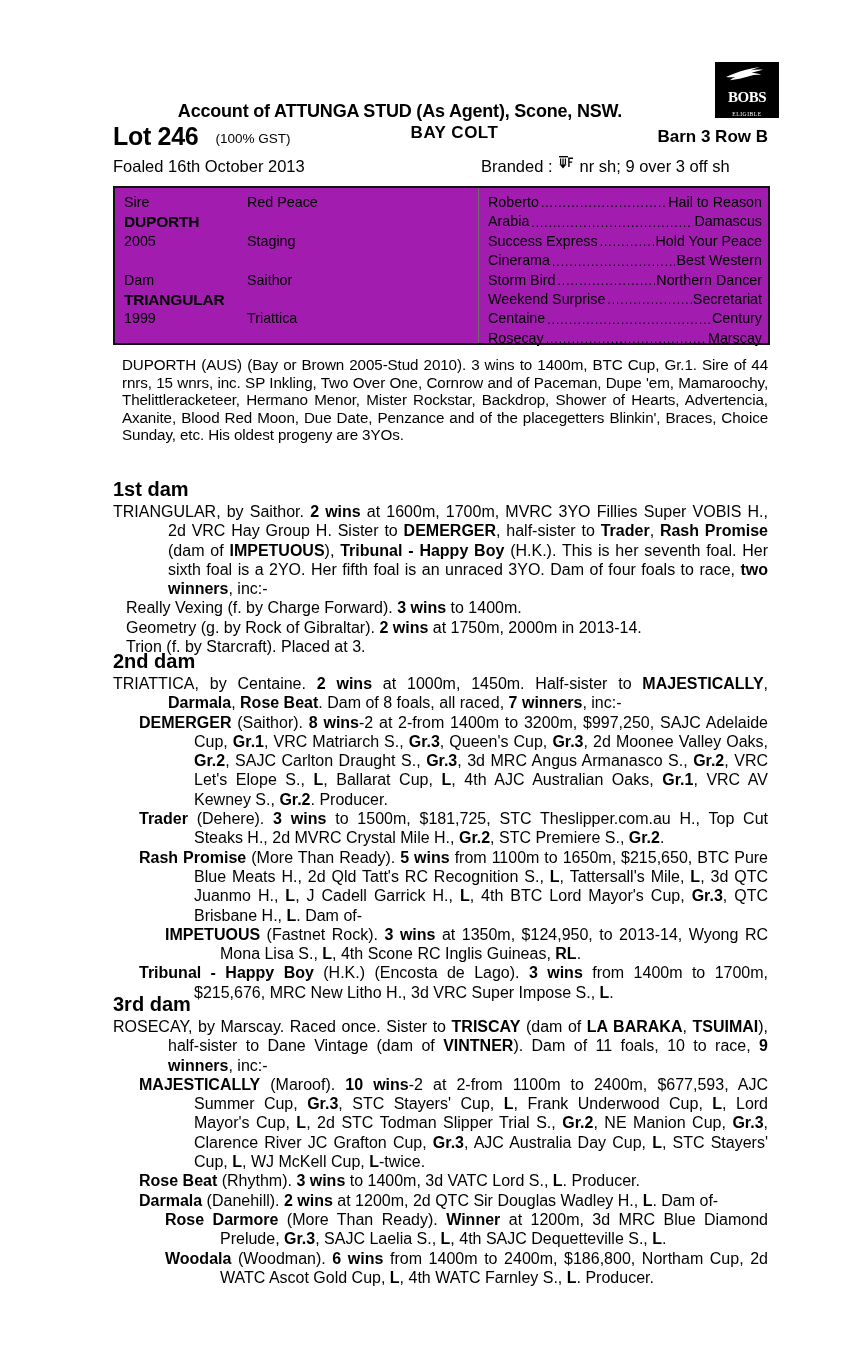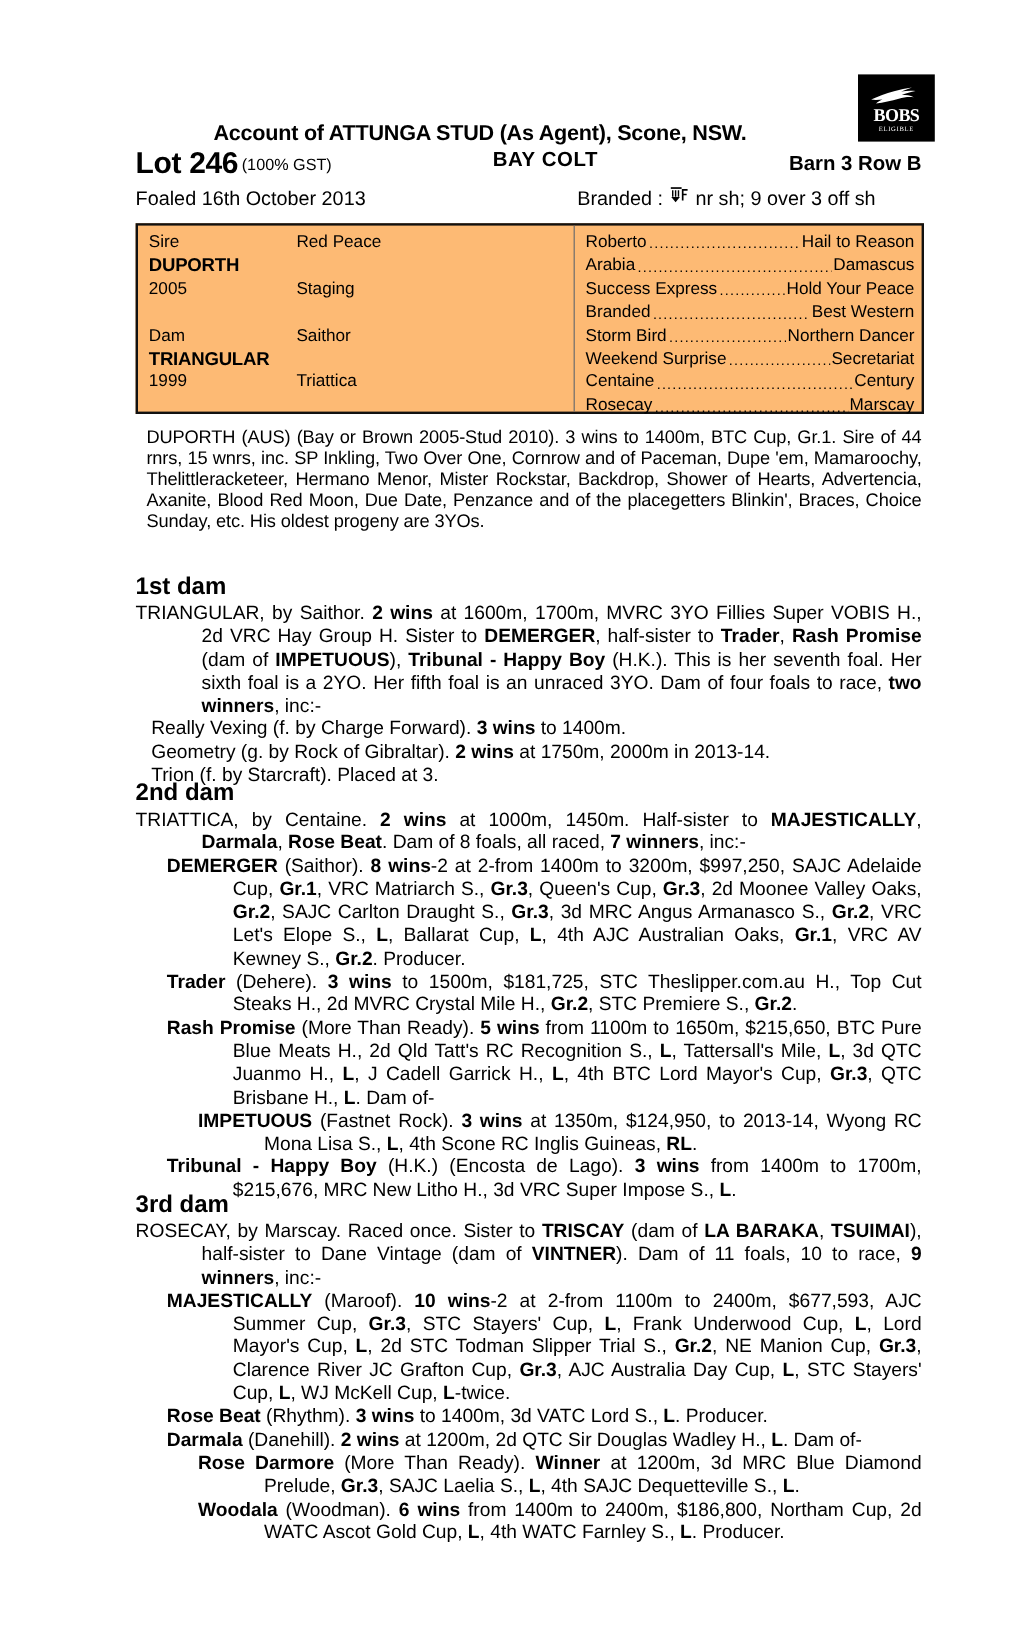--- a/index.html
+++ b/index.html
@@ -15,21 +15,21 @@
     overflow: hidden;
   }
   .page { position: relative; width: 860px; height: 1356px; }
 
   
   .logo-box {
     position: absolute; right: 81px; top: 62px;
     width: 64px; height: 56px;
     background: #000;
     display: flex; flex-direction: column;
-    align-items: center; justify-content: center;
+    align-items: center; justify-content: space-between;
     padding-top: 3px;
   }
   .logo-bird { width: 46px; height: 18px; display: block; }
   .logo-word {
     color: #fff; font-weight: bold; font-size: 15px;
     letter-spacing: -0.5px; line-height: 15px;
     font-family: "Liberation Serif", serif;
     margin-top: 1px;
   }
   .logo-sub {
@@ -49,21 +49,21 @@
   .titlerow {
     position: absolute; left: 113px; right: 92px; top: 122px;
     height: 30px;
   }
   .lot {
     position: absolute; left: 0; top: 0;
     font-weight: bold; font-size: 25px; letter-spacing: -0.3px;
   }
   .gst {
     font-weight: normal; font-size: 13.5px; letter-spacing: 0;
-    vertical-align: 2px; margin-left: 3px;
+    vertical-align: 2px; margin-left: 17px;
   }
   .colour-sex {
     position: absolute; left: 0; right: 0; top: 1px;
     text-align: center;
     font-weight: bold; font-size: 17px; letter-spacing: 0.5px;
     padding-left: 28px;
   }
   .barn {
     position: absolute; right: 0; top: 5px;
     font-weight: bold; font-size: 17px;
@@ -82,21 +82,21 @@
     display: inline-block; width: 17px; height: 16px;
     margin: 0 6px 0 4px; position: relative; top: -2px;
   }
   .brandmark svg { display: block; }
 
   
   .ped {
     position: absolute; left: 113px; top: 186px;
     width: 657px; height: 159px;
     border: 2px solid #111;
-    background: #fdba74;
+    background: #a21caf;
   }
   .ped-inner { position: relative; width: 100%; height: 100%; }
   .ped-vrule {
     position: absolute; left: 363px; top: 0; bottom: 0;
     width: 1px; background: #6d6d6d;
   }
   .ped-col { position: absolute; top: 5px; font-size: 14.3px; line-height: 19.4px; }
   .col-a { left: 9px;   width: 120px; }
   .col-b { left: 132px; width: 225px; }
   .col-c { left: 373px; right: 6px; }
@@ -213,21 +213,21 @@
             <span class="l">Arabia</span>
             <span class="d">................................................................................</span>
             <span class="r">Damascus</span>
           </div>
           <div class="gp">
             <span class="l">Success Express</span>
             <span class="d">................................................................................</span>
             <span class="r">Hold Your Peace</span>
           </div>
           <div class="gp">
-            <span class="l">Branded</span>
+            <span class="l">Cinerama</span>
             <span class="d">................................................................................</span>
             <span class="r">Best Western</span>
           </div>
           <div class="gp">
             <span class="l">Storm Bird</span>
             <span class="d">................................................................................</span>
             <span class="r">Northern Dancer</span>
           </div>
           <div class="gp">
             <span class="l">Weekend Surprise</span>

